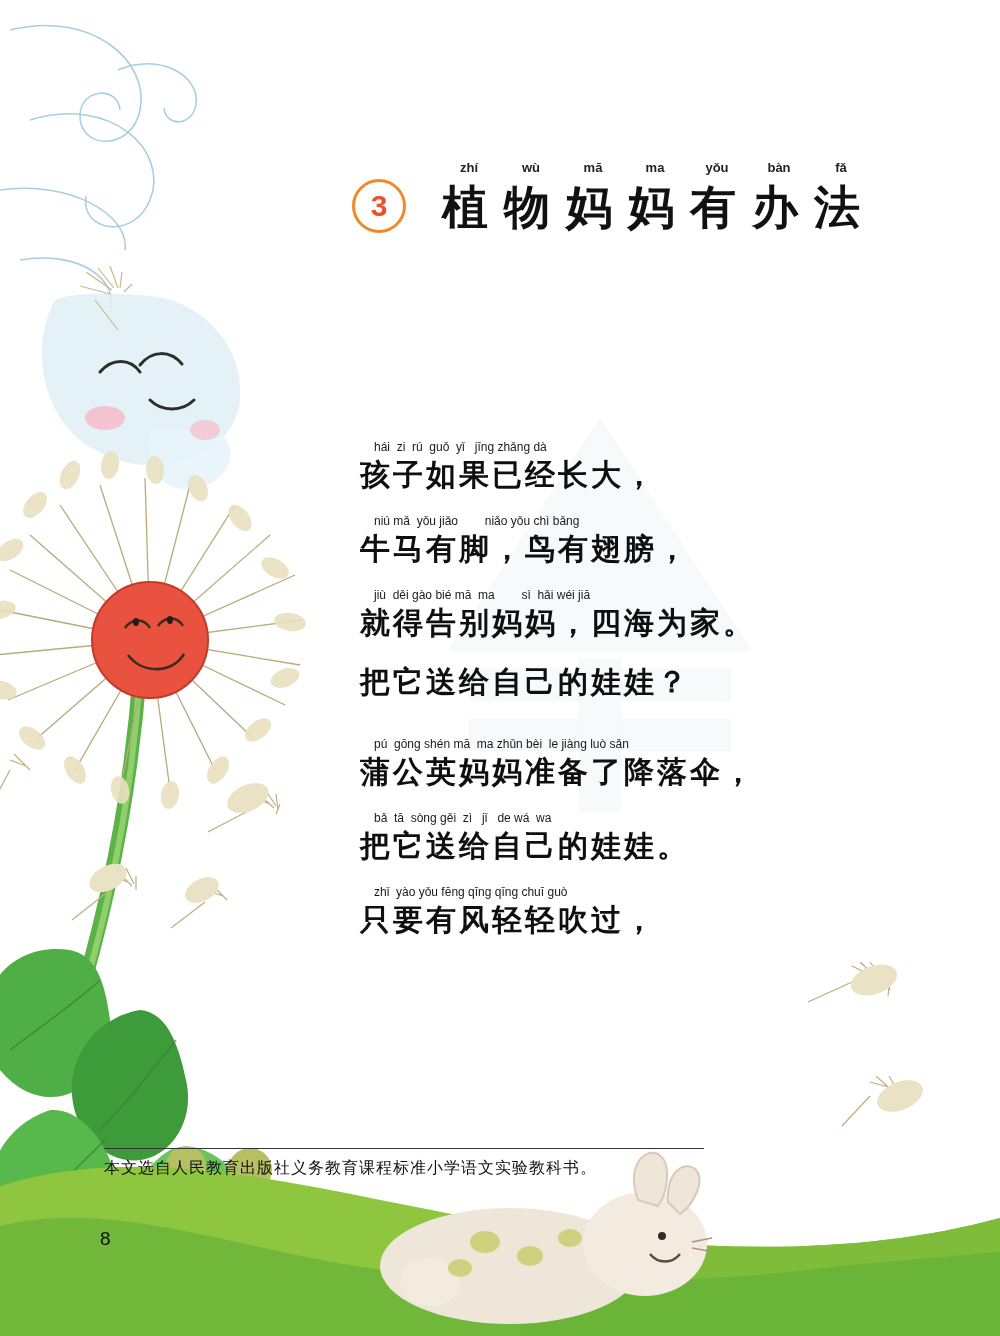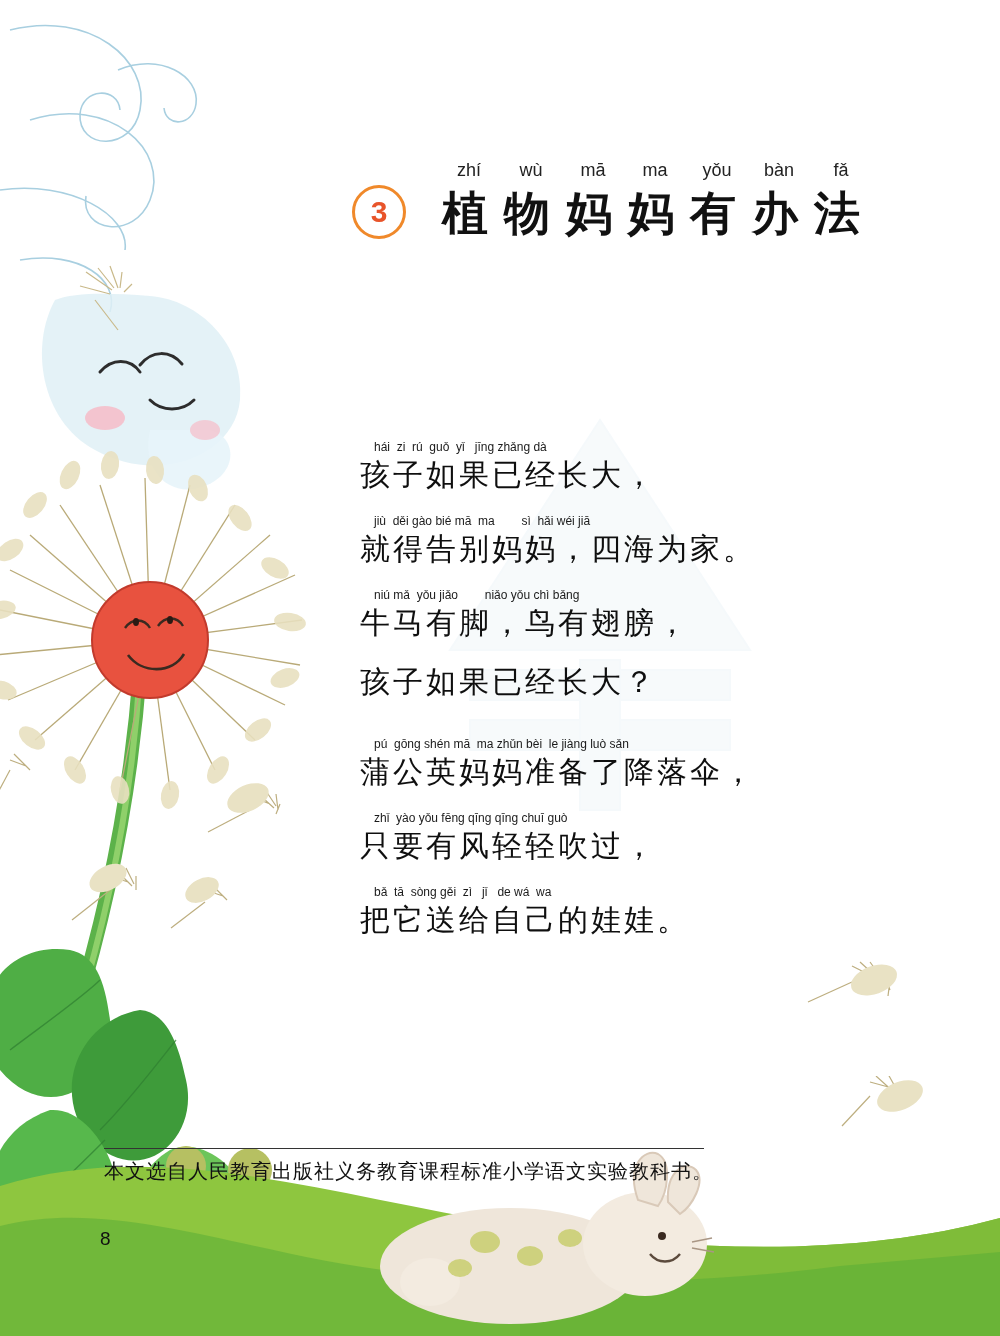--- a/index.html
+++ b/index.html
@@ -70,25 +70,26 @@
     background: #ffffff;
   }
   .title-text {
     display: flex;
     flex-direction: column;
     align-items: flex-start;
   }
   .title-pinyin {
     display: flex;
     font-family: "Liberation Sans", sans-serif;
-    font-size: 18px;
+    font-size: 13px;
     color: #222;
     letter-spacing: 0px;
     margin-bottom: 2px;
     padding-left: 4px;
+    font-weight: bold;
   }
   .title-pinyin span {
     width: 62px;
     text-align: center;
     display: inline-block;
   }
   .title-hanzi {
     display: flex;
     font-size: 46px;
     font-weight: bold;
@@ -118,38 +119,38 @@
     white-space: pre;
     margin-bottom: 1px;
     margin-left: 14px;
   }
   .line-hanzi {
     font-family: "Liberation Serif", serif;
     font-size: 30px;
     color: #0f0f0f;
     letter-spacing: 3px;
     white-space: pre;
-    font-weight: 400;
+    font-weight: 700;
   }
 
   
   .footnote-rule {
     position: absolute;
     left: 104px;
     top: 1148px;
     width: 600px;
     height: 1px;
     background: #333;
   }
   .footnote {
     position: absolute;
     left: 104px;
     top: 1158px;
     font-family: "Liberation Serif", serif;
-    font-size: 20px;
+    font-size: 16px;
     color: #111;
     letter-spacing: 1px;
   }
   .page-number {
     position: absolute;
     left: 100px;
     top: 1228px;
     font-family: "Liberation Sans", sans-serif;
     font-size: 19px;
     color: #111;
@@ -363,45 +364,45 @@
   </div>
 
   <div class="poem">
 
     <div class="stanza">
       <div class="verse">
         <div class="line-pinyin">hái  zi  rú  guǒ  yǐ   jīng zhǎng dà</div>
         <div class="line-hanzi">孩子如果已经长大，</div>
       </div>
       <div class="verse">
+        <div class="line-pinyin">niú mǎ  yǒu jiǎo        niǎo yǒu chì bǎng</div>
+        <div class="line-hanzi">牛马有脚，鸟有翅膀，</div>
+      </div>
+      <div class="verse">
         <div class="line-pinyin">jiù  děi gào bié mā  ma        sì  hǎi wéi jiā</div>
         <div class="line-hanzi">就得告别妈妈，四海为家。</div>
       </div>
       <div class="verse">
-        <div class="line-pinyin">niú mǎ  yǒu jiǎo        niǎo yǒu chì bǎng</div>
-        <div class="line-hanzi">牛马有脚，鸟有翅膀，</div>
-      </div>
-      <div class="verse">
-        <div class="line-hanzi">孩子如果已经长大？</div>
+        <div class="line-hanzi">把它送给自己的娃娃？</div>
       </div>
     </div>
 
     <div class="stanza">
       <div class="verse">
         <div class="line-pinyin">pú  gōng shén mā  ma zhǔn bèi  le jiàng luò sǎn</div>
         <div class="line-hanzi">蒲公英妈妈准备了降落伞，</div>
       </div>
       <div class="verse">
+        <div class="line-pinyin">bǎ  tā  sòng gěi  zì   jǐ   de wá  wa</div>
+        <div class="line-hanzi">把它送给自己的娃娃。</div>
+      </div>
+      <div class="verse">
         <div class="line-pinyin">zhǐ  yào yǒu fēng qīng qīng chuī guò</div>
         <div class="line-hanzi">只要有风轻轻吹过，</div>
       </div>
-      <div class="verse">
-        <div class="line-pinyin">bǎ  tā  sòng gěi  zì   jǐ   de wá  wa</div>
-        <div class="line-hanzi">把它送给自己的娃娃。</div>
-      </div>
     </div>
 
   </div>
 
   <div class="footnote-rule"></div>
   <div class="footnote">本文选自人民教育出版社义务教育课程标准小学语文实验教科书。</div>
 
   <div class="page-number">8</div>
 
 </div>

